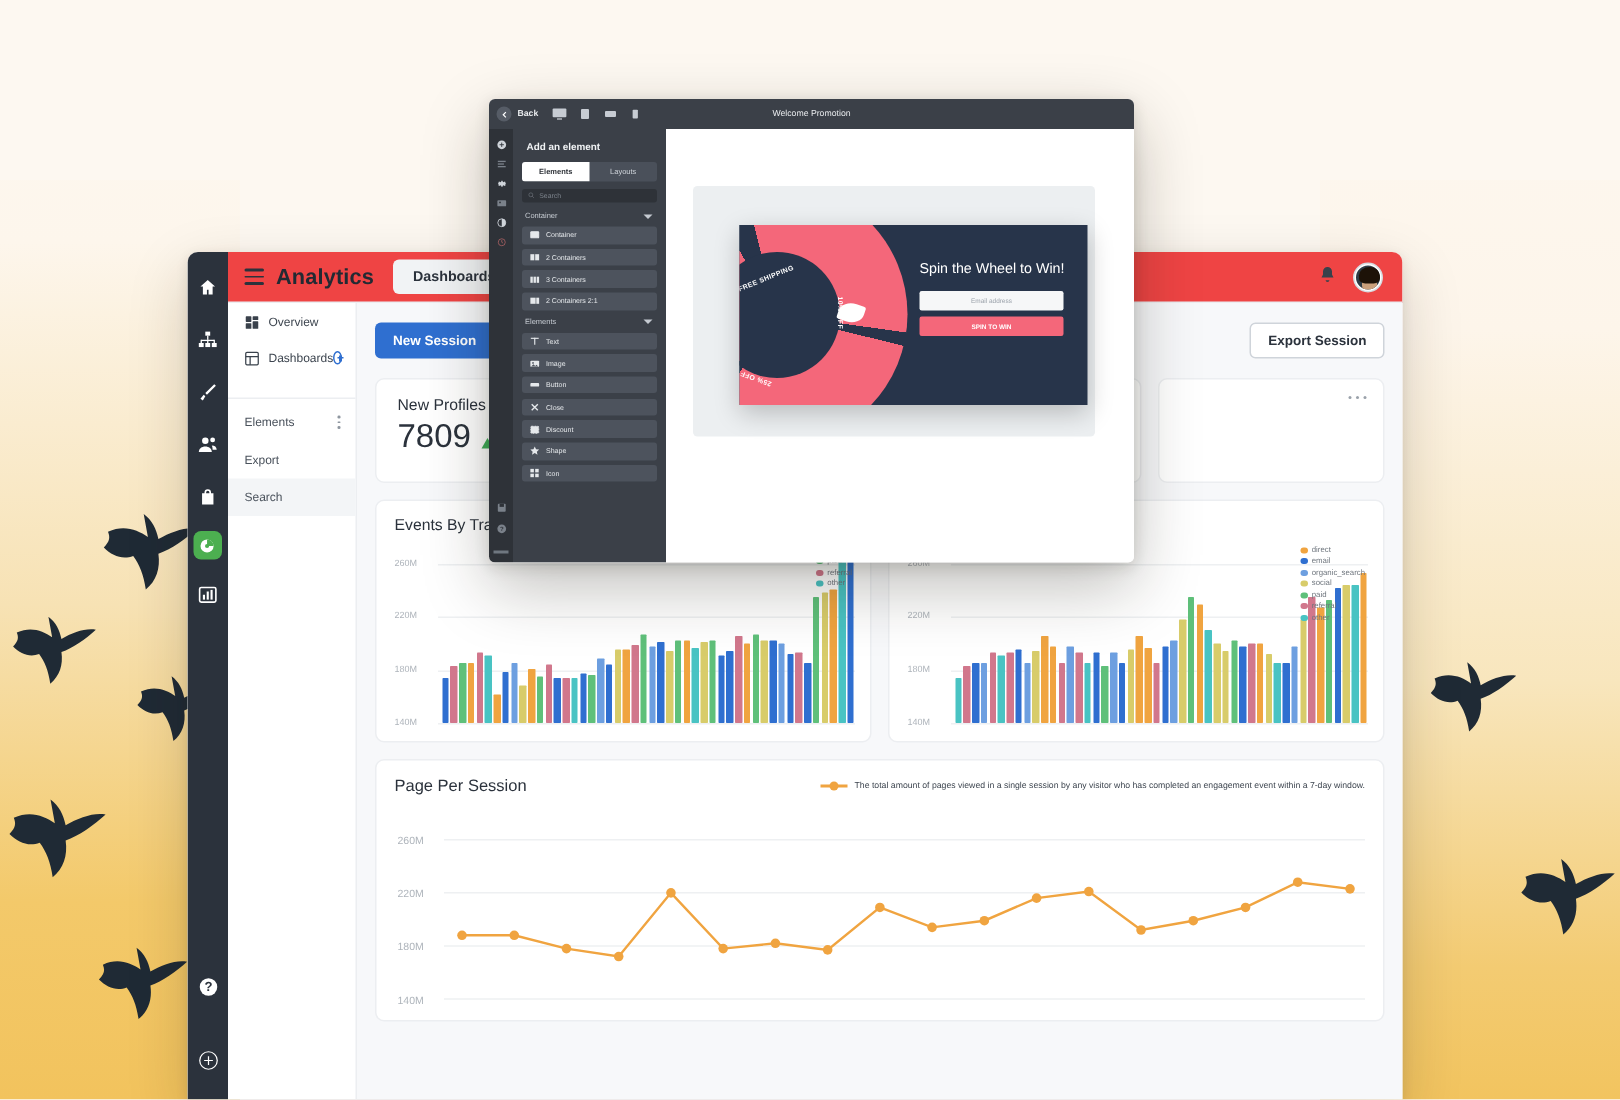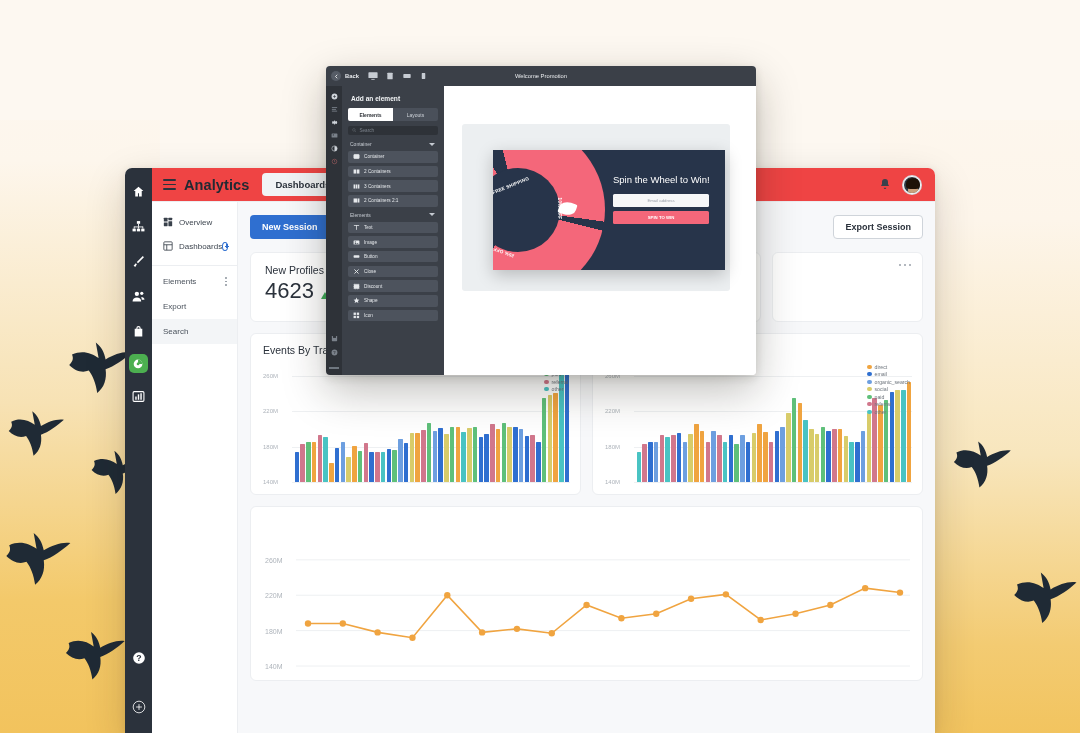--- a/index.html
+++ b/index.html
@@ -59,21 +59,21 @@
   #avatar { width:18px; height:18px; border-radius:50%; background:#2e3b46; border:1.4px solid #fff;
             box-shadow:0 0 0 1px #d7dbe0; overflow:hidden; position:relative; }
   #avatar .face { position:absolute; left:4px; top:6px; width:10px; height:12px; border-radius:50% 50% 40% 40%; background:#caa07c; }
   #avatar .hair { position:absolute; left:2px; top:1px; width:14px; height:11px; border-radius:50% 50% 30% 30%; background:#1d1208; }
 
   
   #nav {
     position:absolute; left:27px; top:34px; width:86px; height:531px;
     background:#ffffff; border-right:1px solid #eceef1;
   }
-  .nav-item { display:flex; align-items:center; height:24px; padding-left:11px; font-size:8px; color:#3d4characters; cursor:pointer; }
+  .nav-item { display:flex; height:24px; padding-left:11px; font-size:8px; color:#3d4characters; cursor:pointer; }
   .nav-item { color:#3d454f; }
   .nav-item svg { width:10px; height:10px; margin-right:6px; flex:none; }
   .nav-top { margin-top:8px; }
   #nav-divider { height:1px; background:#eceef1; margin:7px 0 3px 0; }
   .nav-plain { height:25px; padding-left:11px; display:flex; align-items:center; font-size:8px; color:#4a525c; cursor:pointer; position:relative;}
   .nav-plain.selected { background:#f3f5f7; }
   .kebab { position:absolute; right:10px; display:flex; flex-direction:column; gap:1.5px; }
   .kebab i { width:1.8px; height:1.8px; border-radius:50%; background:#8e969f; display:block; }
   .plus-circle { margin-left:auto; margin-right:9px; width:9px; height:9px; border-radius:50%; border:1.2px solid #2f6fd0; position:relative; }
   .plus-circle:before,.plus-circle:after { content:''; position:absolute; background:#2f6fd0; }
@@ -337,21 +337,21 @@
   <div id="content">
     <div id="content-head">
       <div id="new-report">New Session</div>
       <div id="export-report">Export Session</div>
     </div>
 
     <div id="kpi-row">
       <div class="card" id="kpi-main">
         <div id="kpi-title">New Profiles</div>
         <div id="kpi-value">
-            <span>4623</span>
+            <span>7809</span>
             <span class="tri-up"></span>
           </div>
       </div>
       <div class="card kpi-blank"></div>
       <div class="card kpi-blank"></div>
       <div class="card kpi-blank" style="position:relative">
         <div id="kpi-dots">
             <i></i>
             <i></i>
             <i></i>
@@ -530,20 +530,27 @@
               <div class="legend-row">
                 <span class="legend-dot" style="background: rgb(73, 195, 195);"></span>
                 <span class="legend-label">other</span>
               </div>
             </div>
           </div>
       </div>
     </div>
 
     <div class="card" id="line-card">
+      <div id="line-head">
+        <div id="line-title">Page Per Session</div>
+        <div id="line-note">
+          <span class="swatch"></span>
+          <span id="line-note-text">The total amount of pages viewed in a single session by any visitor who has completed an engagement event within a 7-day window.</span>
+        </div>
+      </div>
       <div id="line-plot"><svg width="647" height="137">
             <line x1="33" x2="647" y1="16.84615384615384" y2="16.84615384615384" stroke="#eef0f2" stroke-width="1"></line>
             <text x="2" y="19.84615384615384" font-size="7" fill="#aeb4bb" font-family="Liberation Sans, sans-serif">260M</text>
             <line x1="33" x2="647" y1="52.230769230769226" y2="52.230769230769226" stroke="#eef0f2" stroke-width="1"></line>
             <text x="2" y="55.230769230769226" font-size="7" fill="#aeb4bb" font-family="Liberation Sans, sans-serif">220M</text>
             <line x1="33" x2="647" y1="87.61538461538461" y2="87.61538461538461" stroke="#eef0f2" stroke-width="1"></line>
             <text x="2" y="90.61538461538461" font-size="7" fill="#aeb4bb" font-family="Liberation Sans, sans-serif">180M</text>
             <line x1="33" x2="647" y1="123" y2="123" stroke="#eef0f2" stroke-width="1"></line>
             <text x="2" y="126" font-size="7" fill="#aeb4bb" font-family="Liberation Sans, sans-serif">140M</text>
             <polyline points="45,80.53846153846153 79.8235294117647,80.53846153846153 114.6470588235294,89.38461538461537 149.47058823529412,94.6923076923077 184.2941176470588,52.230769230769226 219.1176470588235,89.38461538461537 253.94117647058823,85.84615384615385 288.7647058823529,90.26923076923077 323.5882352941176,61.96153846153846 358.4117647058823,75.23076923076923 393.235294117647,70.80769230769232 428.0588235294117,55.76923076923077 462.88235294117646,51.34615384615385 497.70588235294116,77 532.5294117647059,70.80769230769232 567.3529411764705,61.96153846153846 602.1764705882352,45.153846153846146 637,49.57692307692308" fill="none" stroke="#f0a440" stroke-width="1.6"></polyline>

